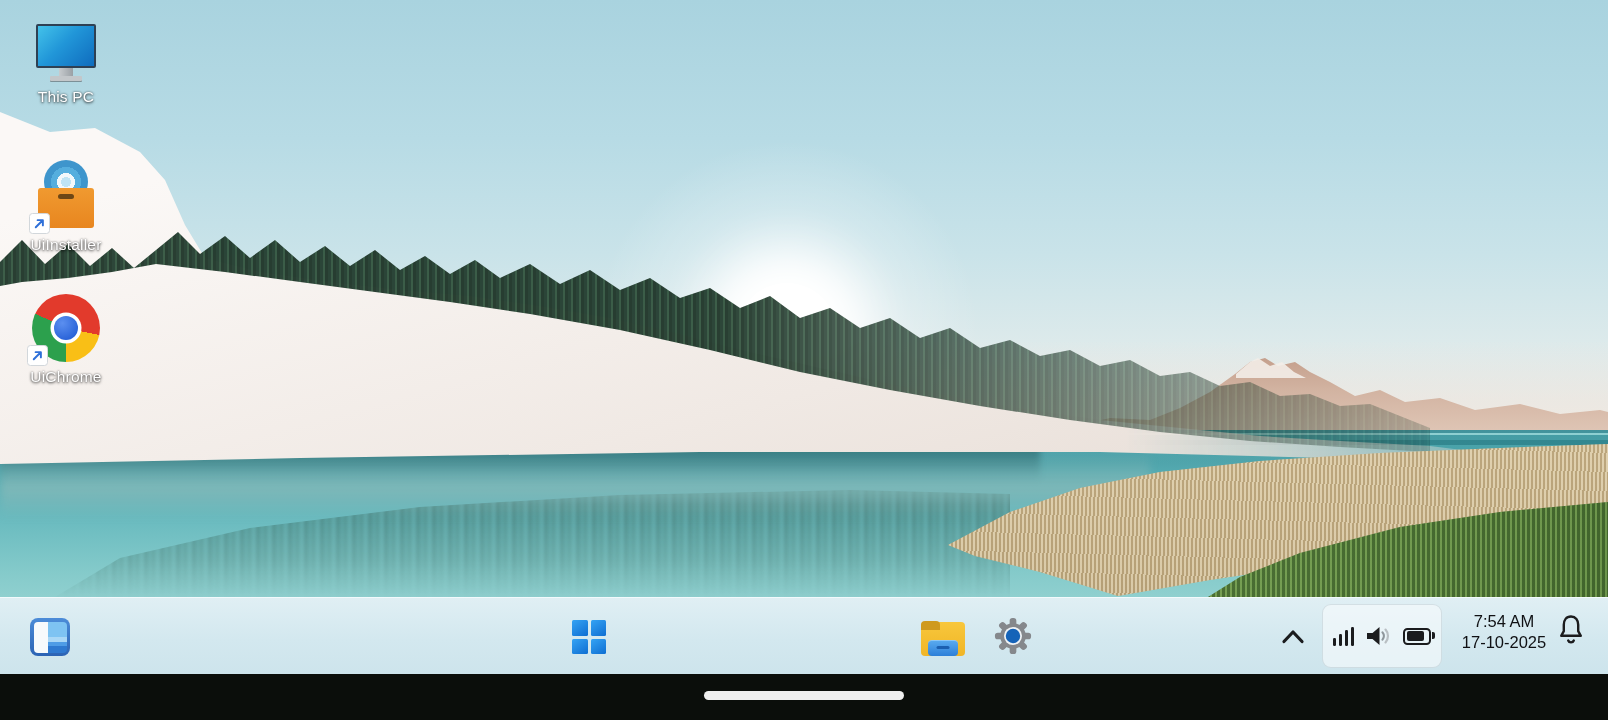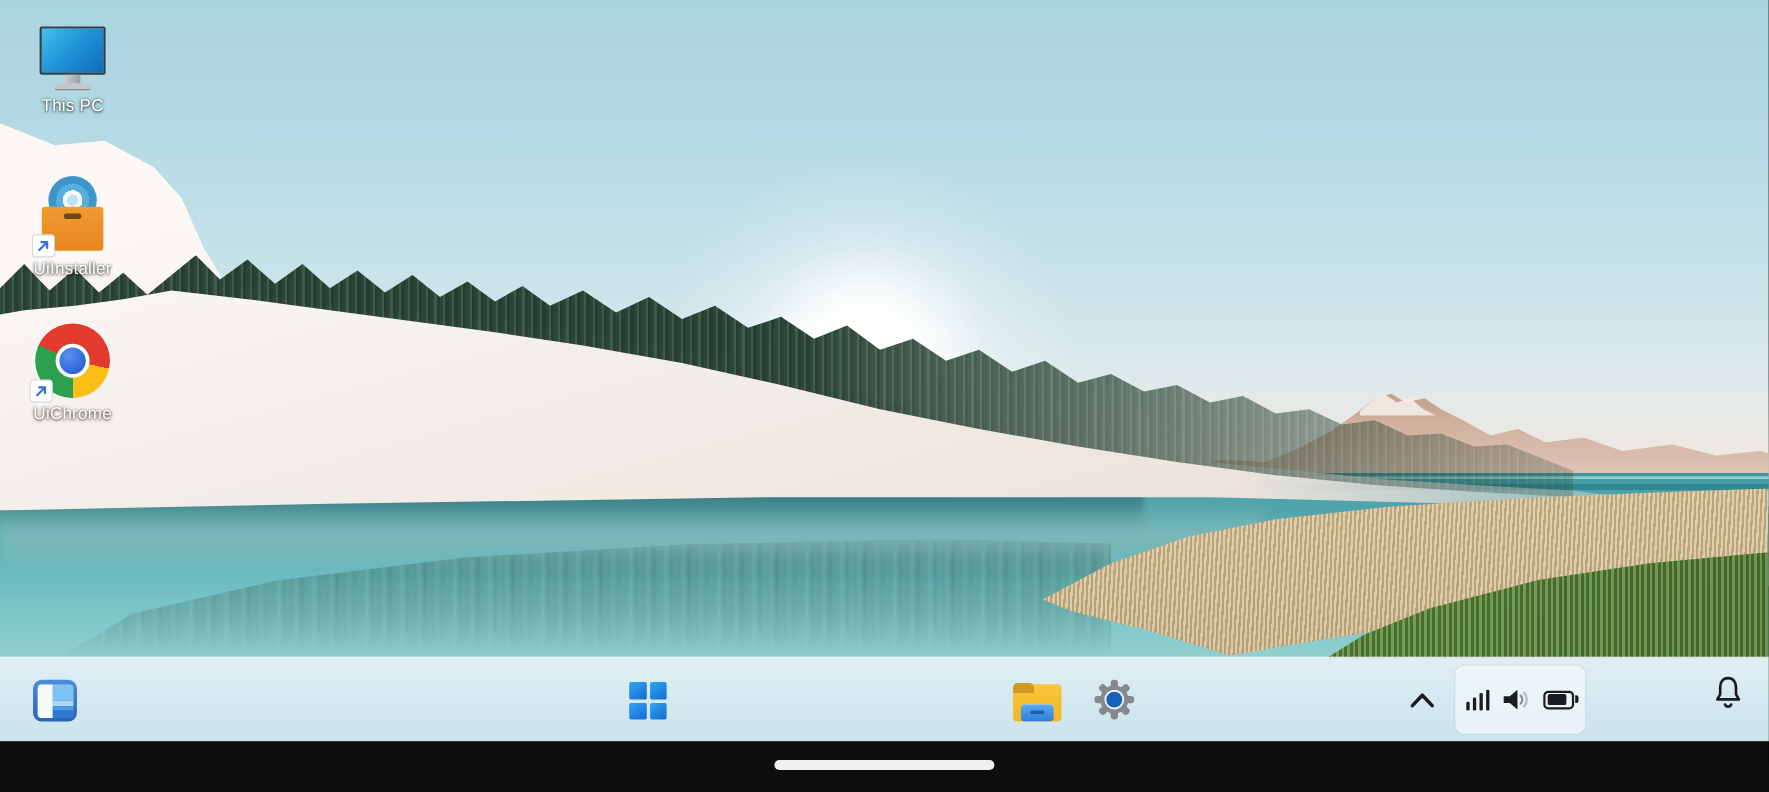--- a/index.html
+++ b/index.html
@@ -328,20 +328,24 @@
       <svg width="27" height="24" viewBox="0 0 27 24">
         <path d="M2 9 h5.5 l7 -6 v18 l-7 -6 H2 z" fill="#1c1d1f"></path>
         <path d="M17.5 8.4 a5.5 5.5 0 0 1 0 7.2" fill="none" stroke="#8e969b" stroke-width="2.2" stroke-linecap="round"></path>
         <path d="M20.5 5.6 a9.5 9.5 0 0 1 0 12.8" fill="none" stroke="#b9bfc3" stroke-width="2.2" stroke-linecap="round"></path>
       </svg>
       <div class="battery">
         <div class="battery-fill"></div>
       </div>
     </div>
 
+    <div class="tb-item clock">
+      <div>7:54 AM</div>
+      <div>17-10-2025</div>
+    </div>
 
     <div class="tb-item bell-btn">
       <svg width="30" height="34" viewBox="0 0 30 34">
         <path d="M15 3.5 C10.2 3.5 7.8 7.2 7.8 11.8 v6.4 l-2.6 4.6 h19.6 L22.2 18.2 v-6.4 C22.2 7.2 19.8 3.5 15 3.5 z" fill="none" stroke="#1b1c1e" stroke-width="2.4" stroke-linejoin="round"></path>
         <path d="M12.2 27.5 a3 3 0 0 0 5.6 0" fill="none" stroke="#1b1c1e" stroke-width="2.4" stroke-linecap="round"></path>
       </svg>
     </div>
   </div>
 
   <div class="bottom-bar">

